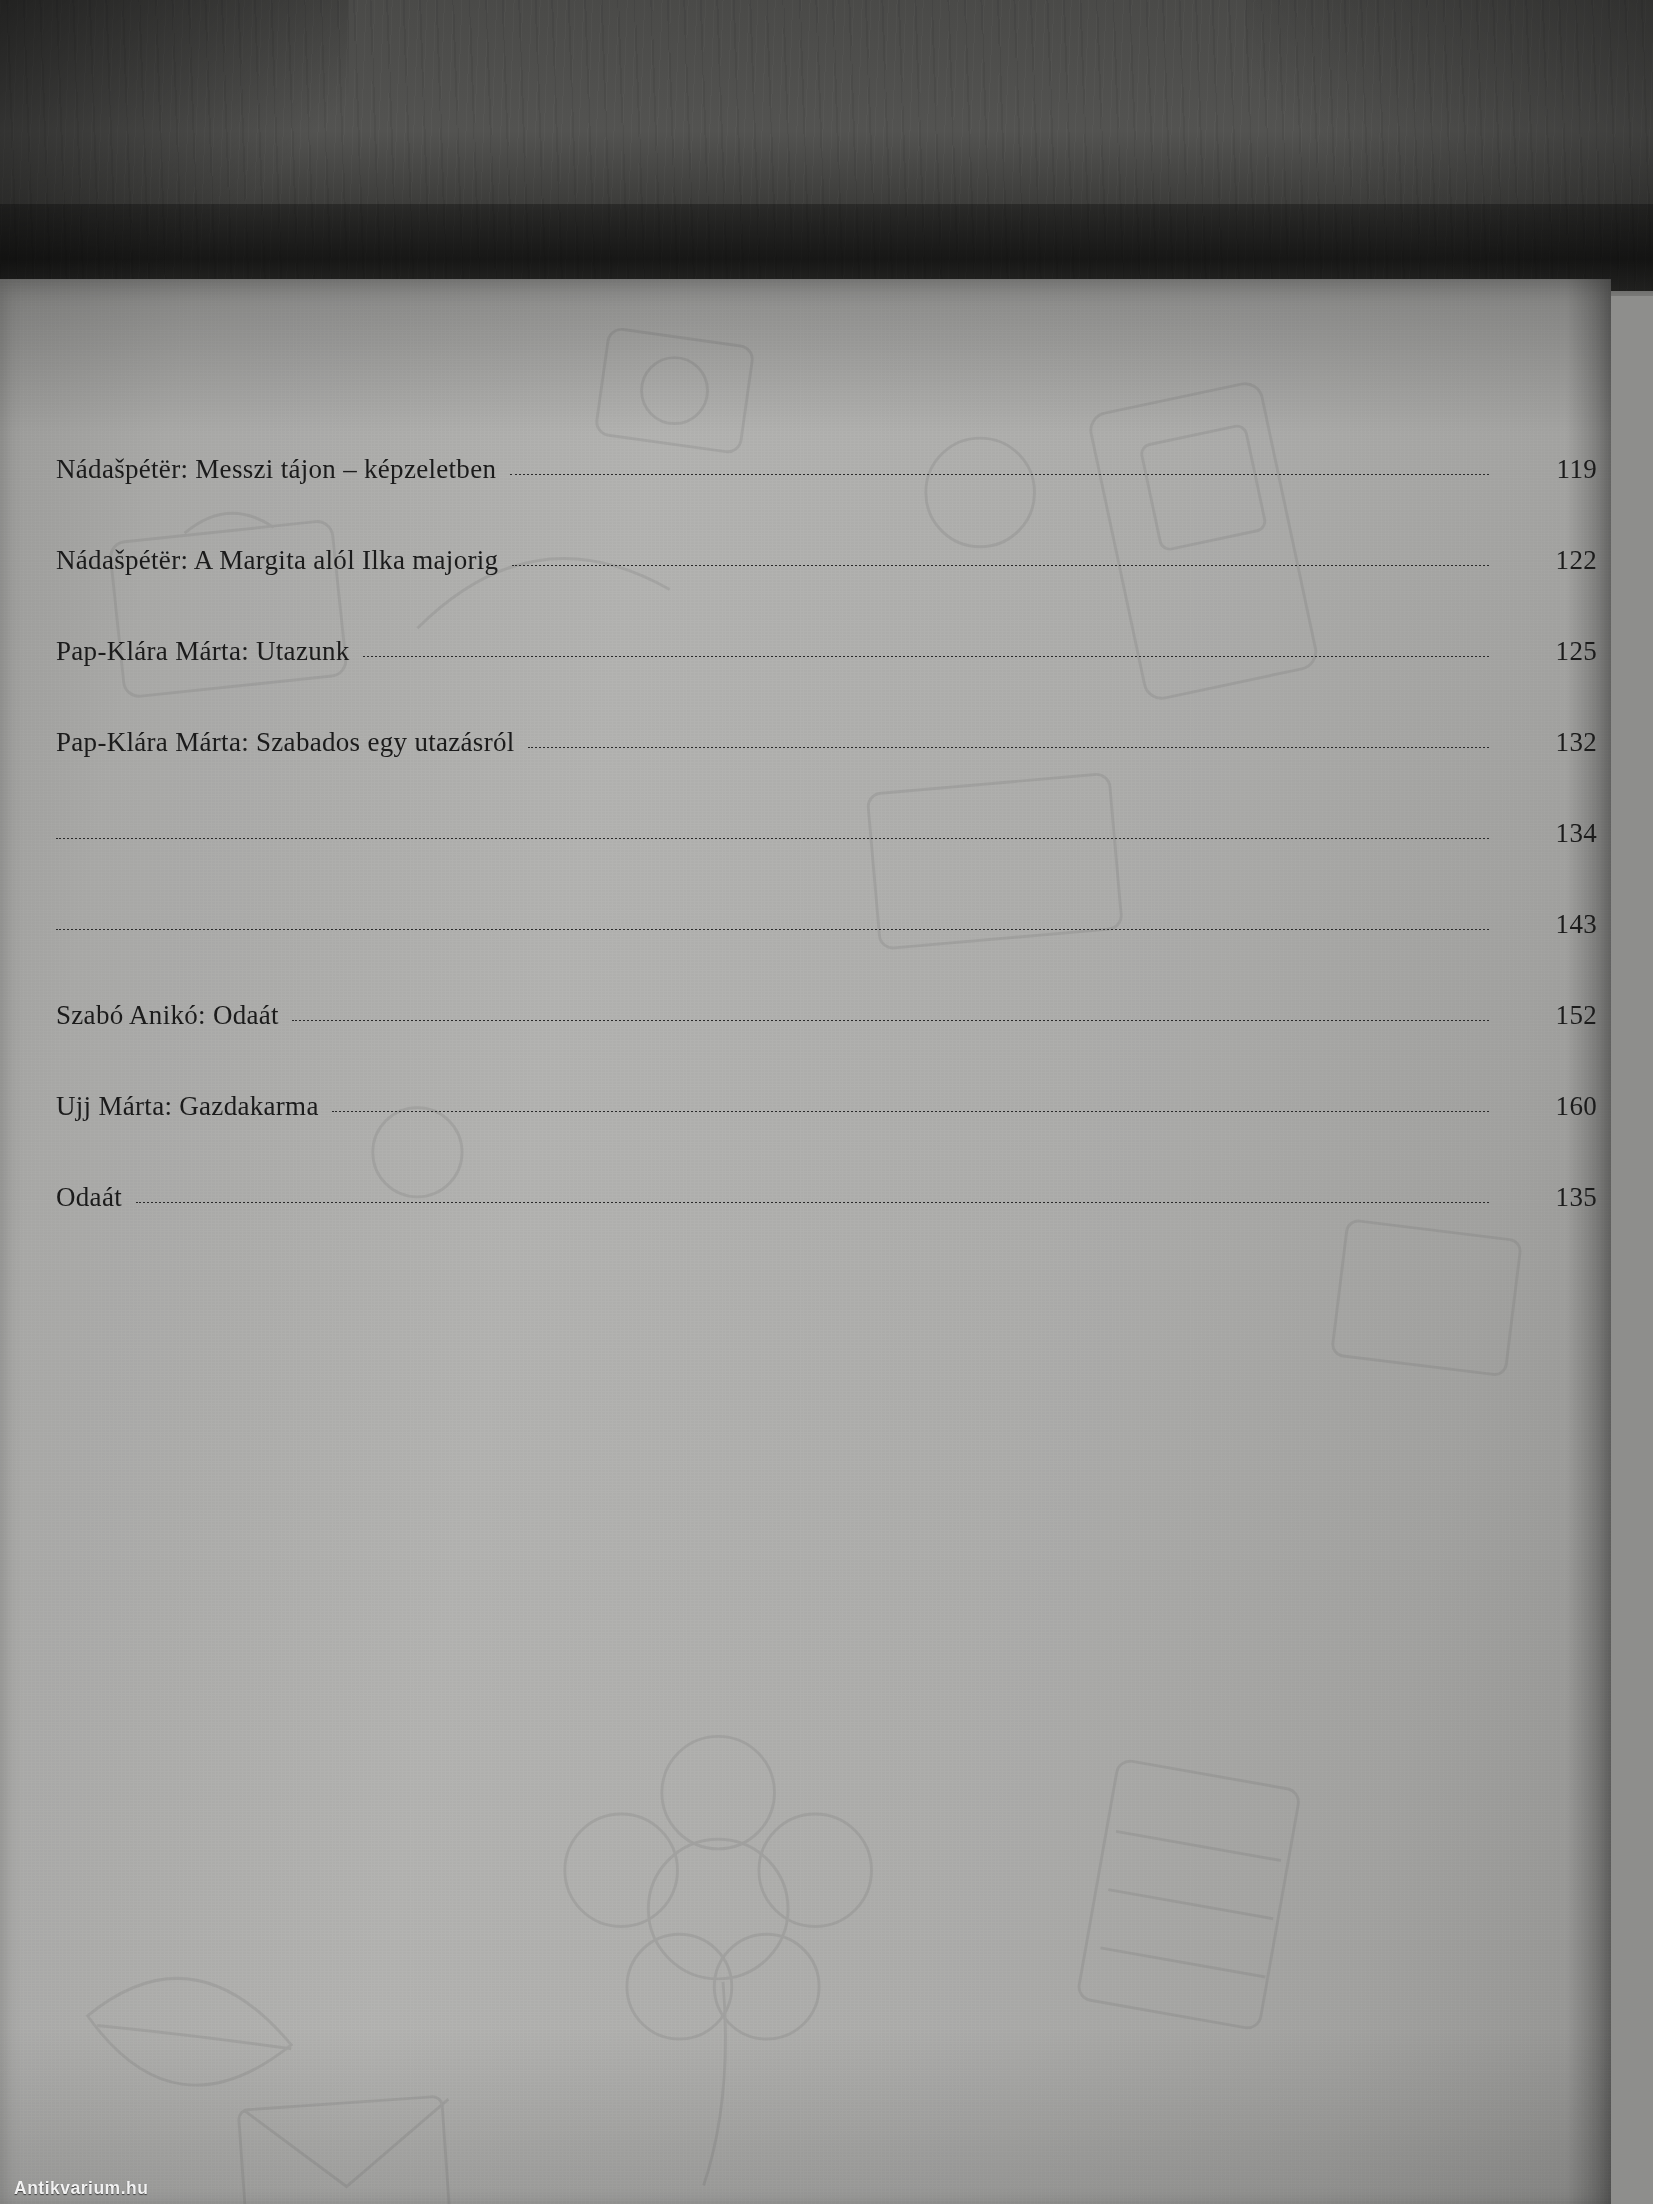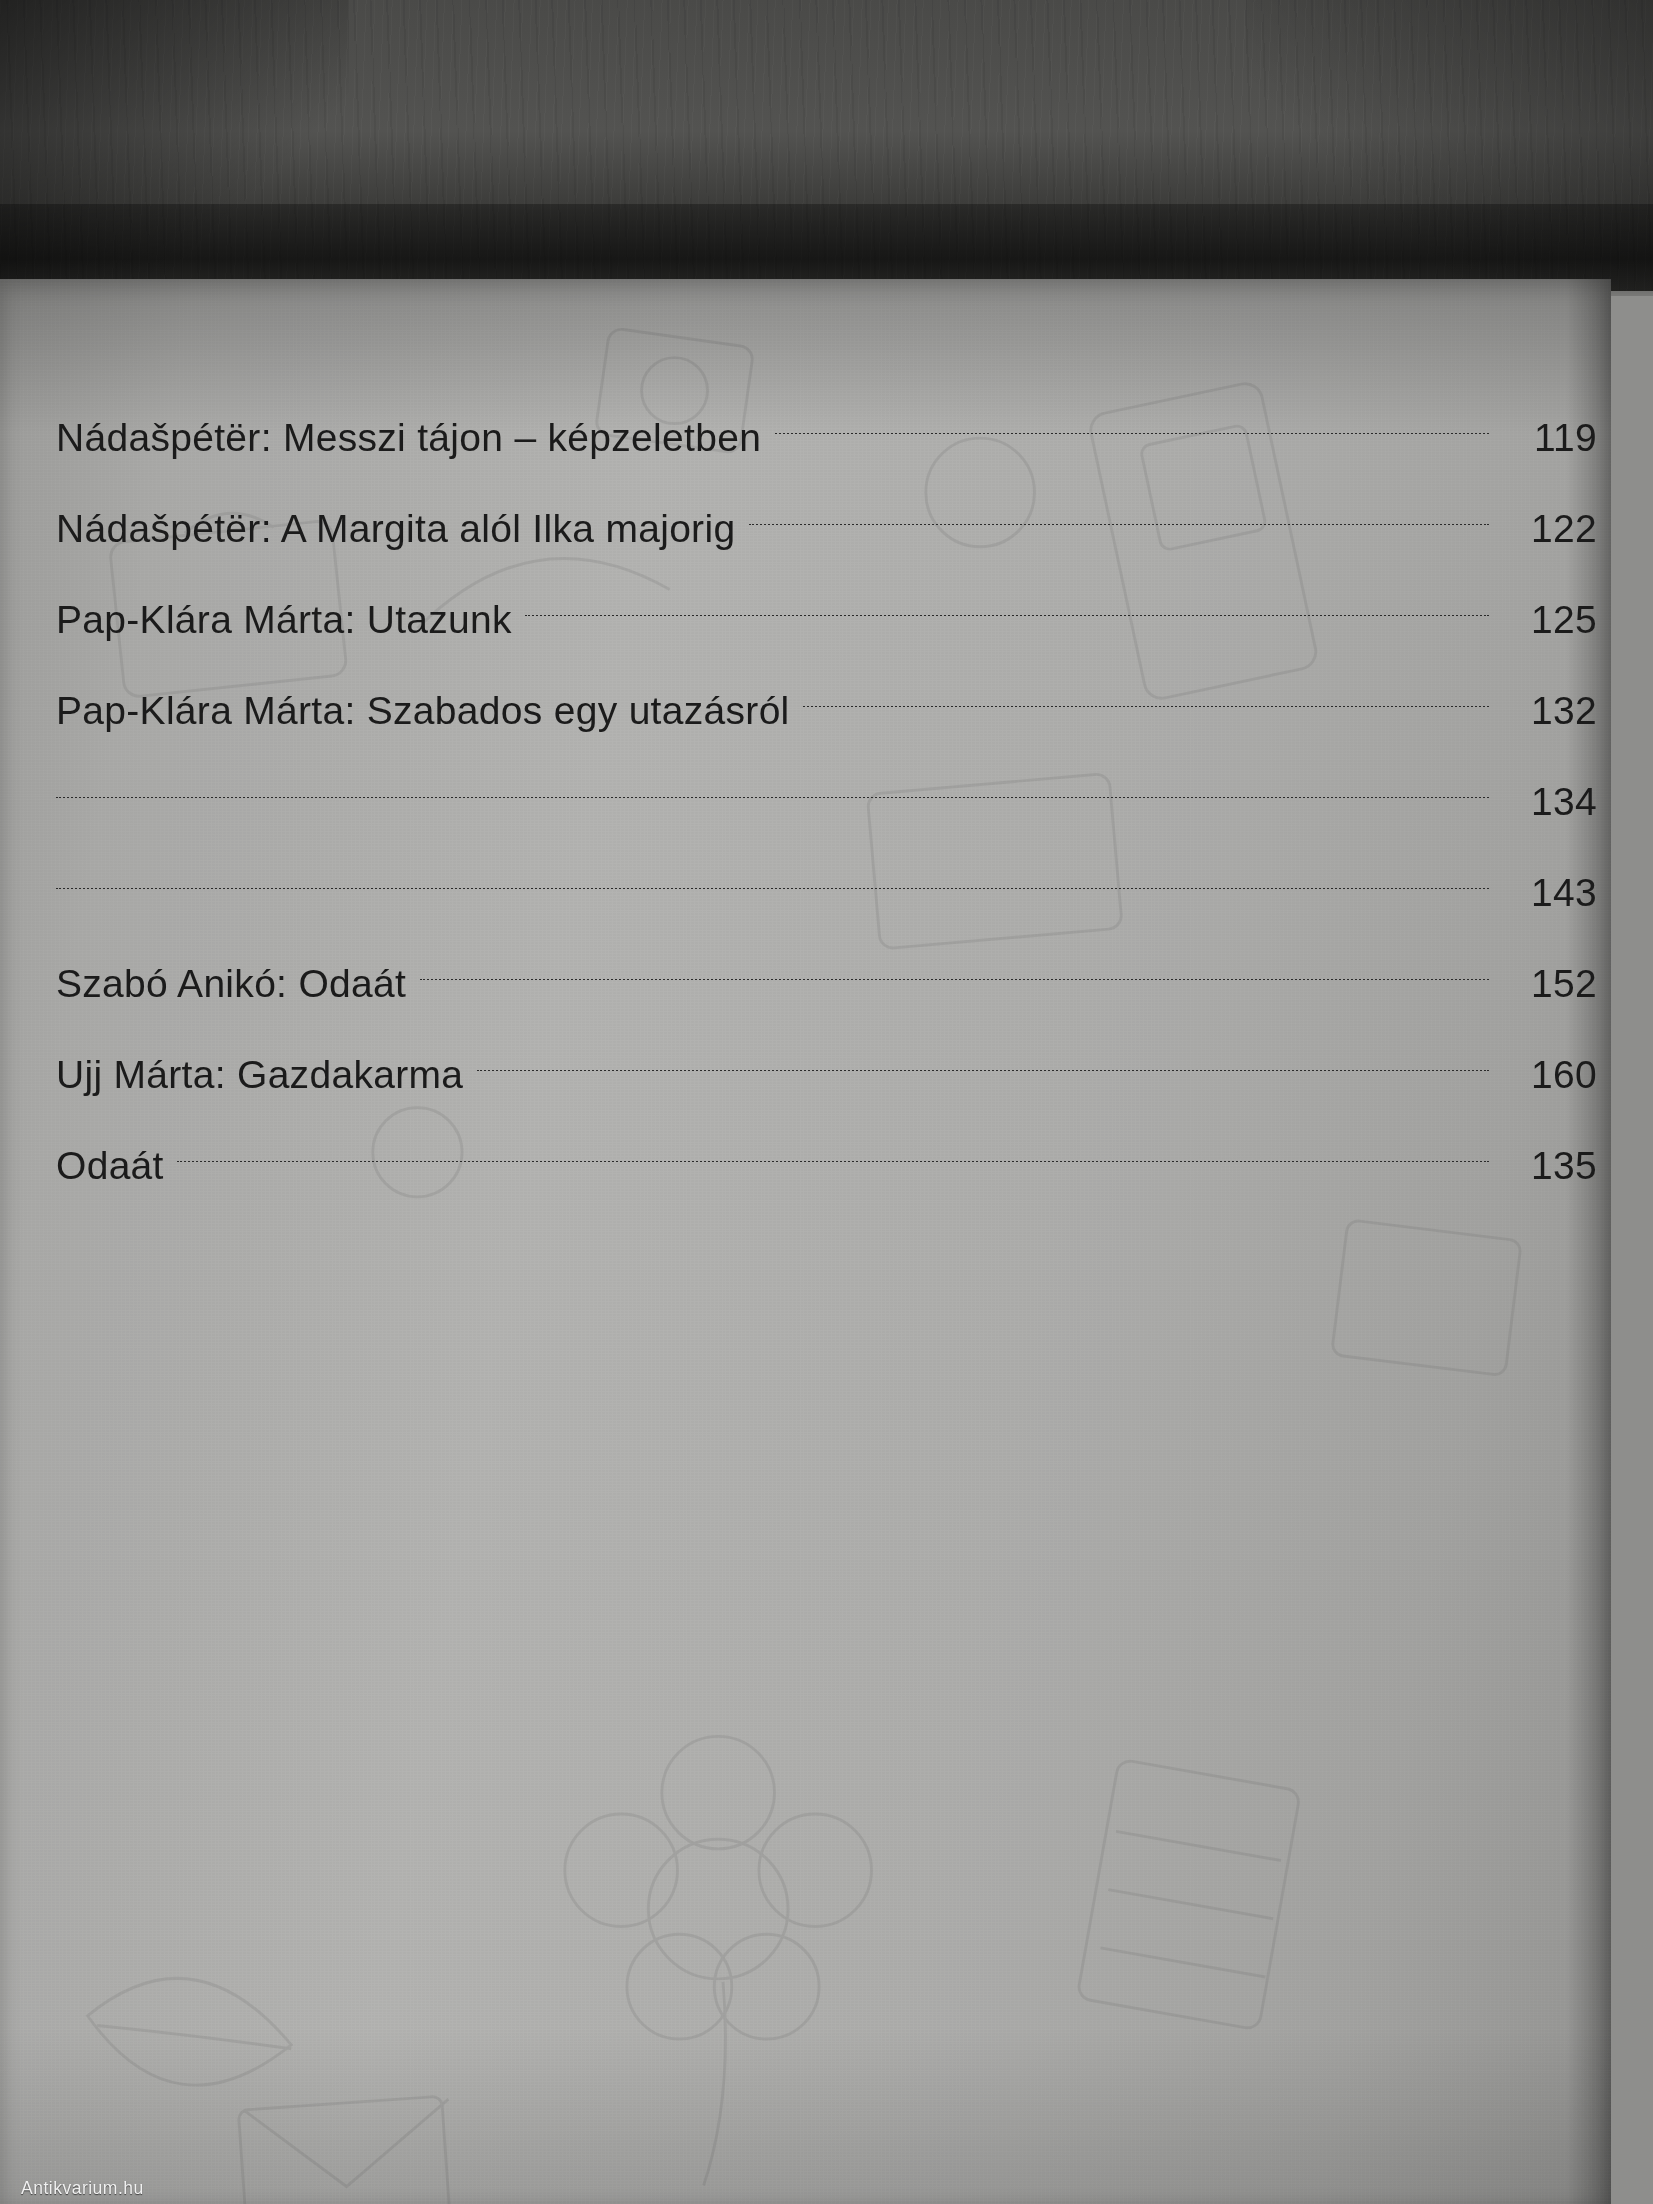--- a/index.html
+++ b/index.html
@@ -99,25 +99,26 @@
 
   
   .toc {
     position: absolute;
     left: 56px;
     top: 392px;
     width: 1541px;
   }
   .toc-row {
     display: flex;
-    align-items: center;
+    align-items: flex-end;
     height: 91px;
-    font-size: 39px;
+    font-size: 27px;
     color: #1b1b1b;
     letter-spacing: 0.3px;
+    font-family: Liberation Serif, serif;
   }
   .toc-title {
     white-space: nowrap;
     font-weight: 400;
     padding-right: 13.6px;
     line-height: 1;
   }
   .toc-leader {
     flex: 1 1 auto;
     position: relative;
@@ -135,26 +136,27 @@
     width: 93px;
     text-align: right;
     padding-left: 15.5px;
     line-height: 1;
     white-space: nowrap;
   }
 
   
   .site-mark {
     position: absolute;
-    left: 21px;
+    left: 14px;
     bottom: 5.8px;
     font-size: 17.5px;
     color: #f1f1f1;
     letter-spacing: 0.5px;
     text-shadow: 0 1px 1px rgba(0,0,0,.6);
+    font-weight: bold;
   }
 </style>
 </head>
 <body>
 
 <div class="page">
 
   <div class="desk">
     <div class="desk-texture"></div>
     <div class="desk-corner-left"></div>

